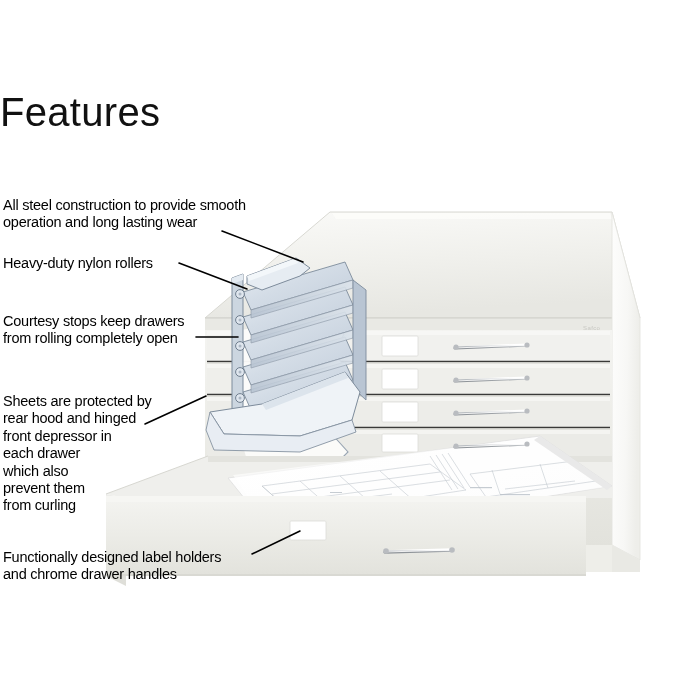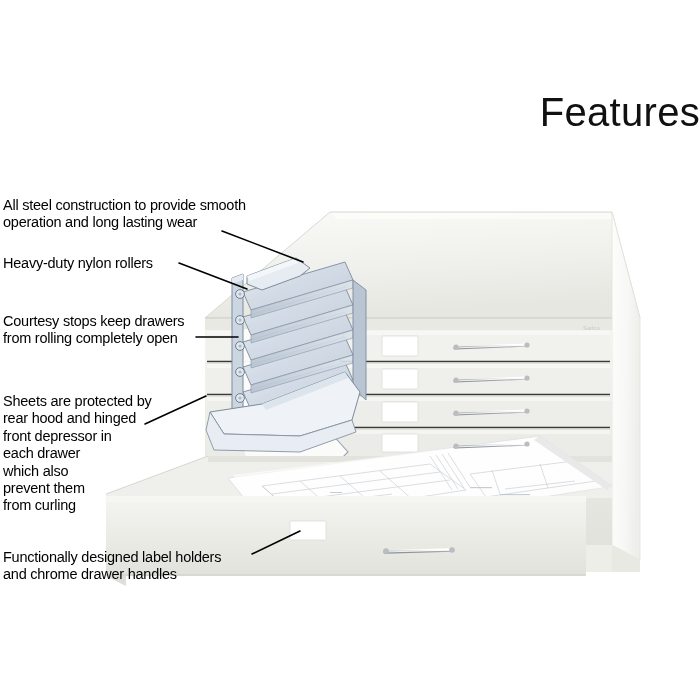--- a/index.html
+++ b/index.html
@@ -6,21 +6,21 @@
   body{
     width:700px;height:700px;overflow:hidden;position:relative;
     font-family:"Liberation Sans","DejaVu Sans",sans-serif;
     -webkit-font-smoothing:antialiased;
   }
   #stage{position:absolute;inset:0;background:#ffffff;}
 
   
   .page-title{
     position:absolute;left:0;right:0;top:92px;
-    text-align:right;
+    text-align:left;
     font-size:40px;font-weight:400;color:#111111;
     letter-spacing:.3px;line-height:1;
   }
 
   
   .callout{
     position:absolute;
     font-size:15.2px;line-height:17.4px;
     color:#000000;font-weight:400;
     letter-spacing:-.25px;

